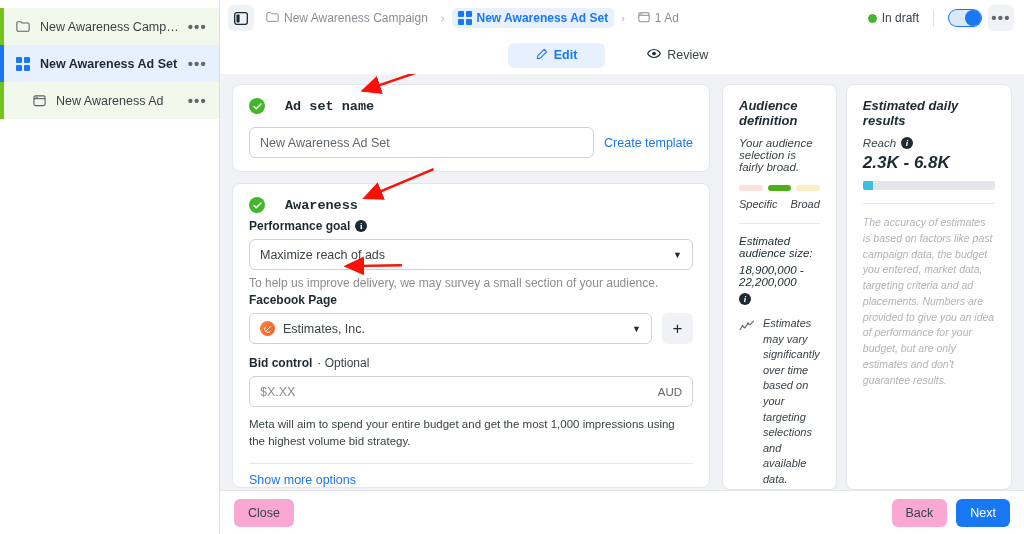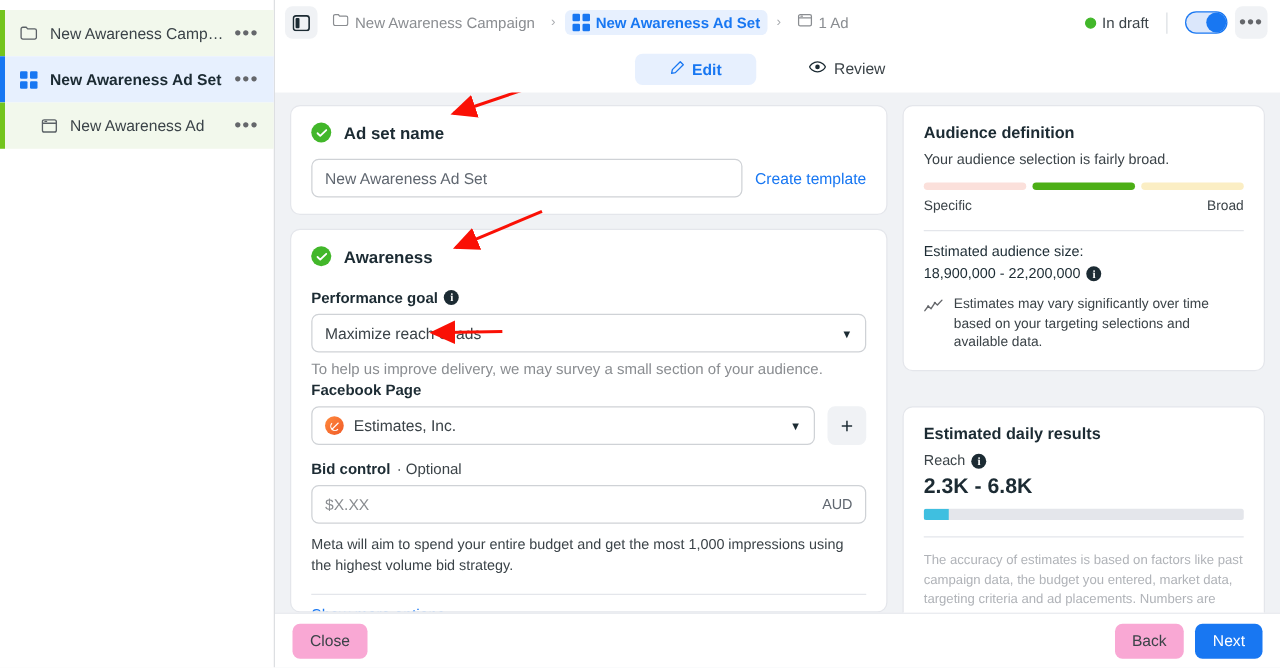--- a/index.html
+++ b/index.html
@@ -78,30 +78,30 @@
   .vdiv { width: 1px; height: 17px; background: #dcdfe3; margin: 0 8px; }
   .toggle { width: 34px; height: 18px; border-radius: 10px; background: #1877f2;
             position: relative; cursor: pointer; flex: 0 0 34px; }
   .toggle::before { content: ""; position: absolute; left: 1px; top: 1px;
             width: 32px; height: 16px; border-radius: 9px; background: #dbe7fb; }
   .toggle::after { content: ""; position: absolute; right: 1px; top: 1px;
             width: 16px; height: 16px; border-radius: 50%; background: #1877f2; }
 
   .tabsbar { height: 38px; background: #ffffff; display: flex; align-items: center;
              justify-content: center; gap: 14px; flex: 0 0 38px; }
-  .tab { display: flex; align-items: flex-end; gap: 6px; font-size: 12.5px;
+  .tab { display: flex; align-items: center; gap: 6px; font-size: 12.5px;
          padding: 5px 28px; border-radius: 6px; cursor: pointer; color: #3b4348; }
   .tab.active { background: #e7f0fe; color: #1877f2; font-weight: 700; }
 
   .body-area { flex: 1; display: flex; gap: 12px; padding: 10px 12px 0 12px; overflow: hidden; position: relative; }
   .col-left { width: 478px; flex: 0 0 478px; display: flex; flex-direction: column; gap: 11px; }
-  .col-right { flex: 1; display: flex; flex-direction: column; gap: 28px; }
+  .col-right { flex: 1; display: flex; flex-direction: row; gap: 9px; font-style: italic; }
 
   .card { background: #ffffff; border-radius: 8px; border: 1px solid #e4e6eb; padding: 13px 16px; }
-  .card-head { display: flex; align-items: center; gap: 10px; margin-bottom: 13px; }
+  .card-head { display: flex; align-items: center; gap: 20px; margin-bottom: 13px; font-family: Liberation Mono, monospace; }
   .check {
     width: 16px; height: 16px; border-radius: 50%; background: #42b72a;
     display: flex; align-items: center; justify-content: center; flex: 0 0 16px;
   }
   .card-title { font-size: 13.5px; font-weight: 700; color: #1c2b33; }
 
   .row-inline { display: flex; align-items: center; gap: 10px; }
   .txtinput {
     flex: 1; height: 31px; border: 1px solid #cfd2d6; border-radius: 6px;
     padding: 0 10px; font-size: 12.5px; color: #606770; background: #fff;
@@ -304,21 +304,21 @@
             </span>
             <span class="card-title">Ad set name</span>
           </div>
           <div class="row-inline">
             <input class="txtinput" type="text" value="New Awareness Ad Set" placeholder="Ad set name" style="">
             <span class="bluelink">Create template</span>
           </div>
         </div>
 
         <div class="card" style="padding-bottom:0;overflow:hidden;">
-          <div class="card-head" style="margin-bottom:18px;">
+          <div class="card-head" style="margin-bottom:6px;">
             <span class="check">
               <svg width="9" height="7" viewBox="0 0 10 8" fill="none">
                 <path d="M1 4.1l2.5 2.4L9 1.2" stroke="#fff" stroke-width="1.7" stroke-linecap="round" stroke-linejoin="round"></path>
               </svg>
             </span>
             <span class="card-title">Awareness</span>
           </div>
 
           <div class="fieldlabel">
             <span>Performance goal</span>

